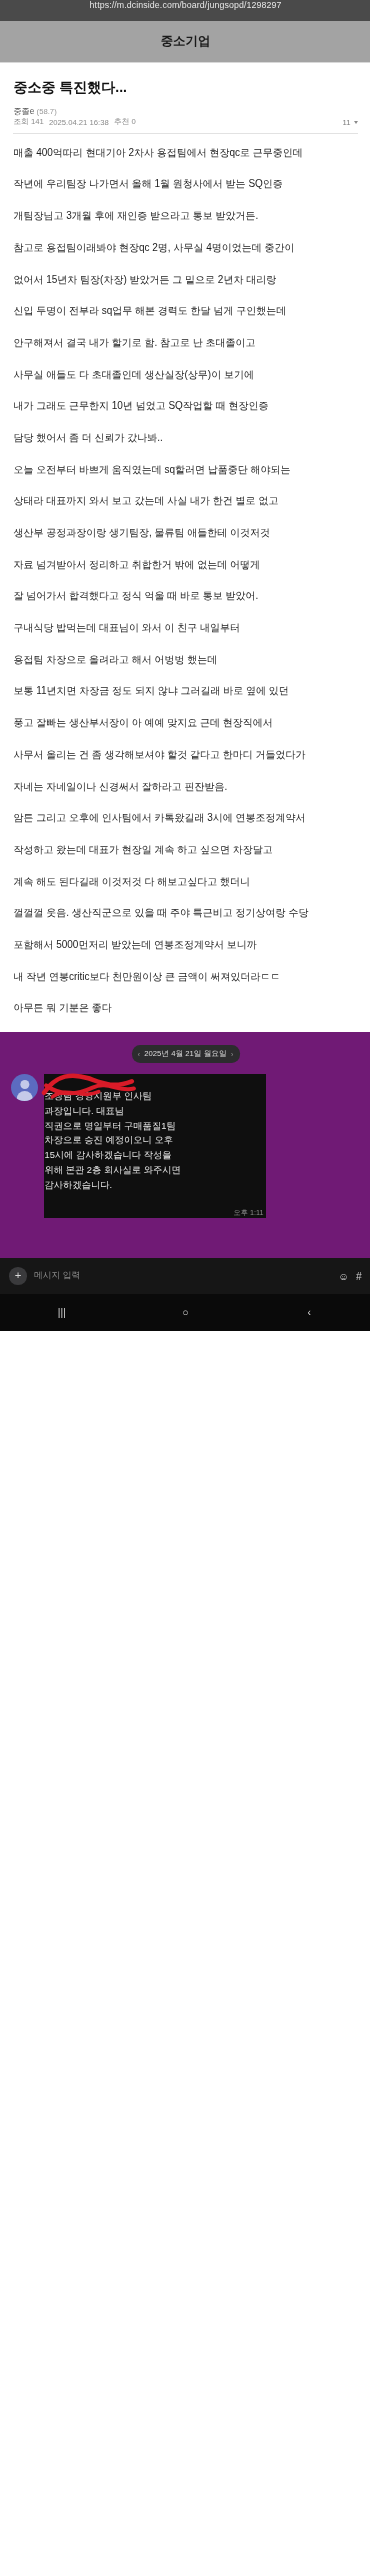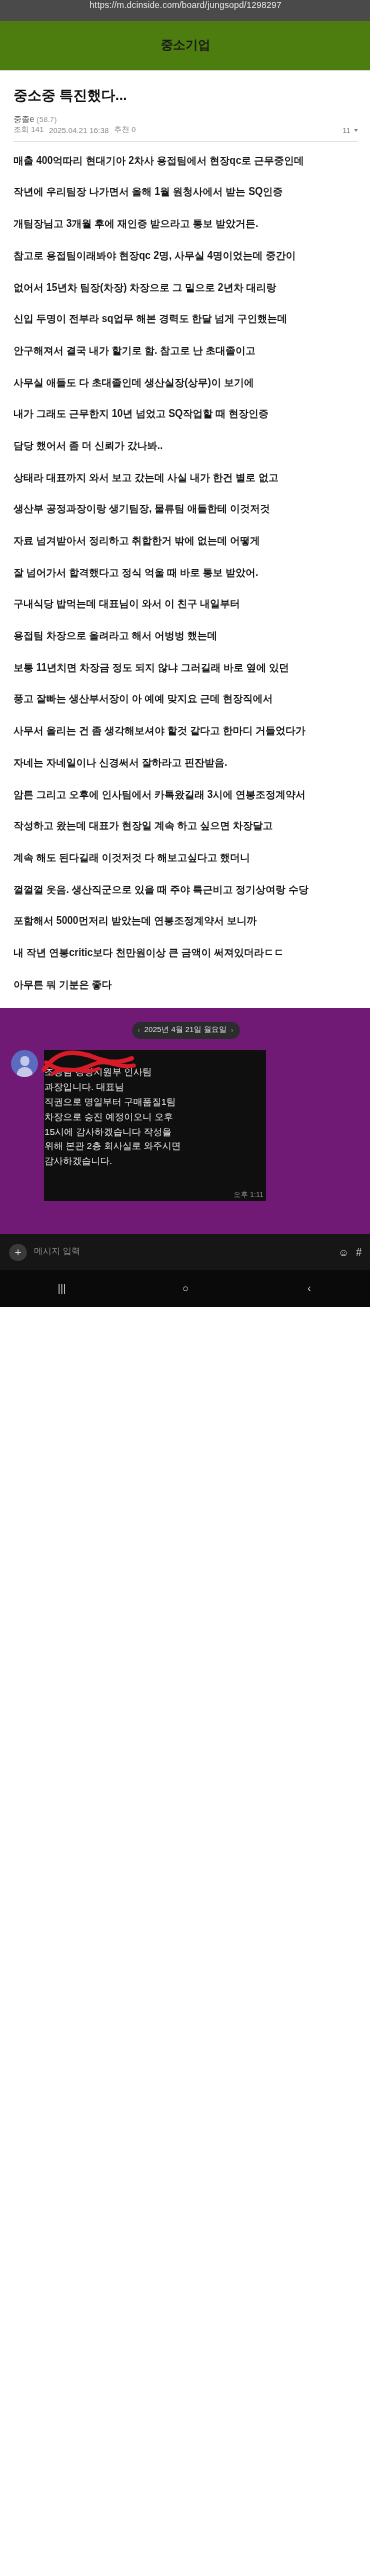--- a/index.html
+++ b/index.html
@@ -26,22 +26,22 @@
     color: #e8e8e8;
     font-size: 8.8px;
     display: flex;
     align-items: flex-start;
     justify-content: center;
     letter-spacing: 0.1px;
   }
 
   
   .site-header {
-    height: 50px;
-    background: #4d7c0f;
+    height: 42px;
+    background: #a3a3a3;
     border-bottom: 0.5px solid #d8d8d8;
     display: flex;
     align-items: center;
     justify-content: center;
     position: relative;
   }
   .site-header .cat {
     font-size: 12.4px;
     font-weight: bold;
     color: #1a1a1a;
@@ -85,21 +85,20 @@
   .caret {
     display: inline-block;
     width: 0; height: 0;
     border-left: 2.6px solid transparent;
     border-right: 2.6px solid transparent;
     border-top: 3.1px solid #8a8a8a;
   }
 
   .body {
     padding: 10.3px 0 0 0;
-    font-weight: bold;
   }
   .body p {
     font-size: 10px;
     line-height: 1.62;
     color: #1b1b1b;
     margin: 0 0 15.5px 0;
     word-break: keep-all;
   }
 
   
@@ -185,21 +184,21 @@
     left: -3.1px;
     top: -13.4px;
     width: 98px;
     height: 32px;
     pointer-events: none;
   }
   .chat-time {
     color: #8e8e8e;
     font-size: 7.2px;
     text-align: right;
-    margin-top: 20px;
+    margin-top: 14px;
     padding-right: 3.1px;
   }
 
   .chat-inputbar {
     position: absolute;
     left: 0; right: 0; bottom: 37px;
     height: 36px;
     background: #161616;
     display: flex;
     align-items: center;
@@ -268,26 +267,27 @@
         <span>11</span>
         <span class="caret"></span>
       </span>
     </div>
 
     <div class="body">
       <p>매출 400억따리 현대기아 2차사 용접팀에서 현장qc로 근무중인데</p>
       <p>작년에 우리팀장 나가면서 올해 1월 원청사에서 받는 SQ인증</p>
       <p>개팀장님고 3개월 후에 재인증 받으라고 통보 받았거든.</p>
       <p>참고로 용접팀이래봐야 현장qc 2명, 사무실 4명이었는데 중간이</p>
-      <p>없어서 15년차 팀장(차장) 차장으로 그 밑으로 2년차 대리랑</p>
+      <p>없어서 15년차 팀장(차장) 받았거든 그 밑으로 2년차 대리랑</p>
       <p>신입 두명이 전부라 sq업무 해본 경력도 한달 넘게 구인했는데</p>
       <p>안구해져서 결국 내가 할기로 함. 참고로 난 초대졸이고</p>
       <p>사무실 애들도 다 초대졸인데 생산실장(상무)이 보기에</p>
       <p>내가 그래도 근무한지 10년 넘었고 SQ작업할 때 현장인증</p>
       <p>담당 했어서 좀 더 신뢰가 갔나봐..</p>
+      <p>오늘 오전부터 바쁘게 움직였는데 sq할러면 납품중단 해야되는</p>
       <p>상태라 대표까지 와서 보고 갔는데 사실 내가 한건 별로 없고</p>
       <p>생산부 공정과장이랑 생기팀장, 물류팀 애들한테 이것저것</p>
       <p>자료 넘겨받아서 정리하고 취합한거 밖에 없는데 어떻게</p>
       <p>잘 넘어가서 합격했다고 정식 억울 때 바로 통보 받았어.</p>
       <p>구내식당 밥먹는데 대표님이 와서 이 친구 내일부터</p>
       <p>용접팀 차장으로 올려라고 해서 어벙벙 했는데</p>
       <p>보통 11년치면 차장금 정도 되지 않냐 그러길래 바로 옆에 있던</p>
       <p>풍고 잘빠는 생산부서장이 아 예예 맞지요 근데 현장직에서</p>
       <p>사무서 올리는 건 좀 생각해보셔야 할것 같다고 한마디 거들었다가</p>
       <p>자네는 자네일이나 신경써서 잘하라고 핀잔받음.</p>

